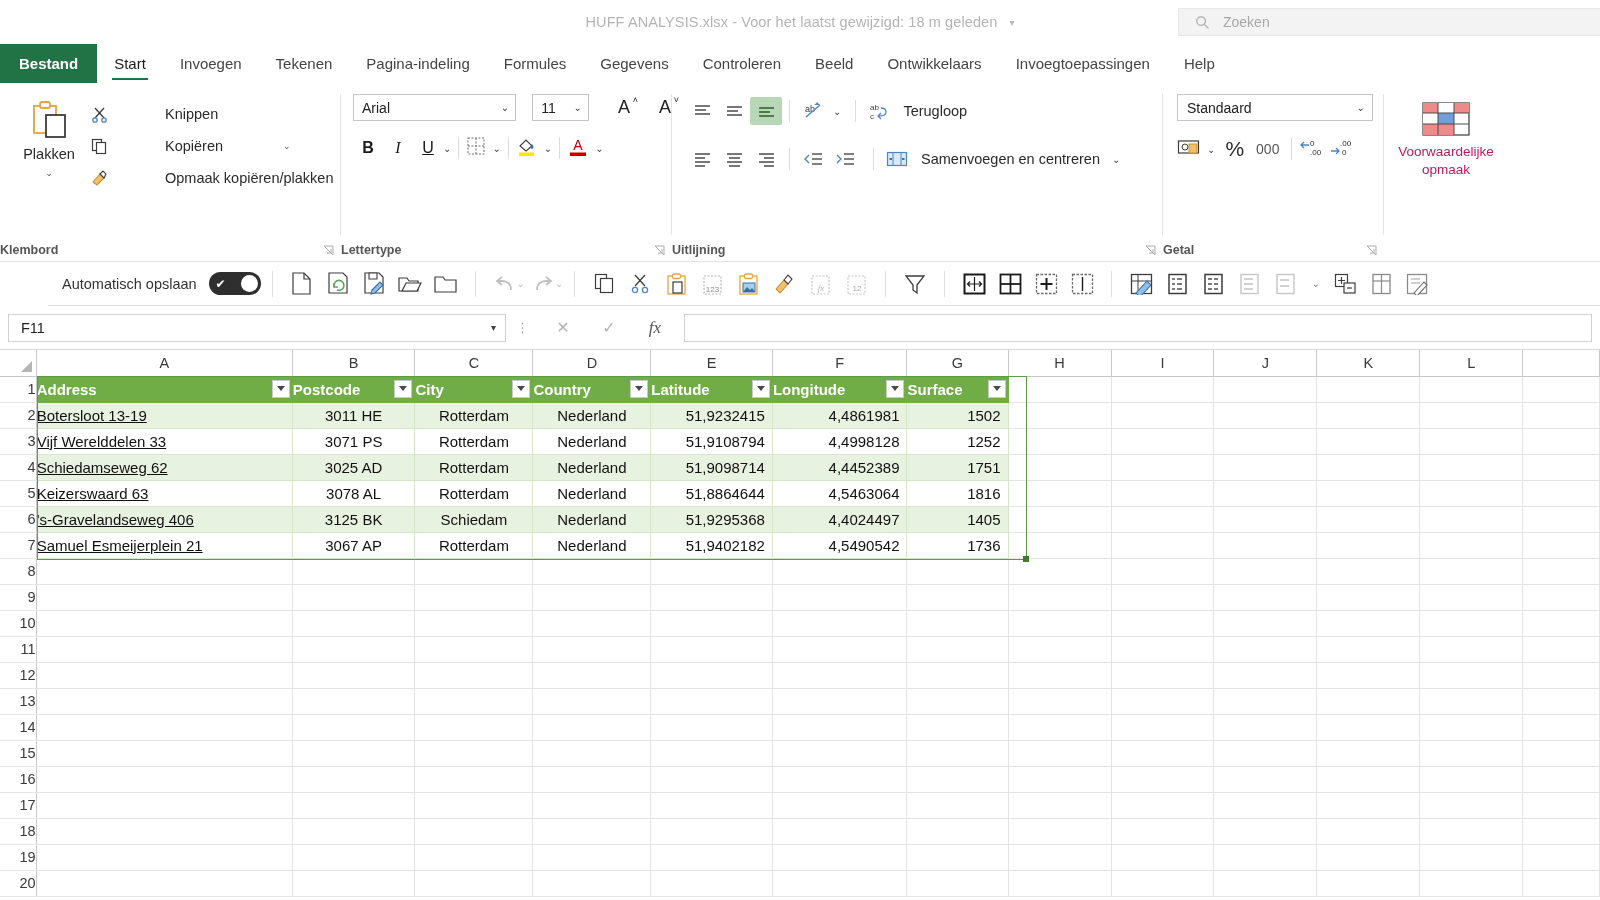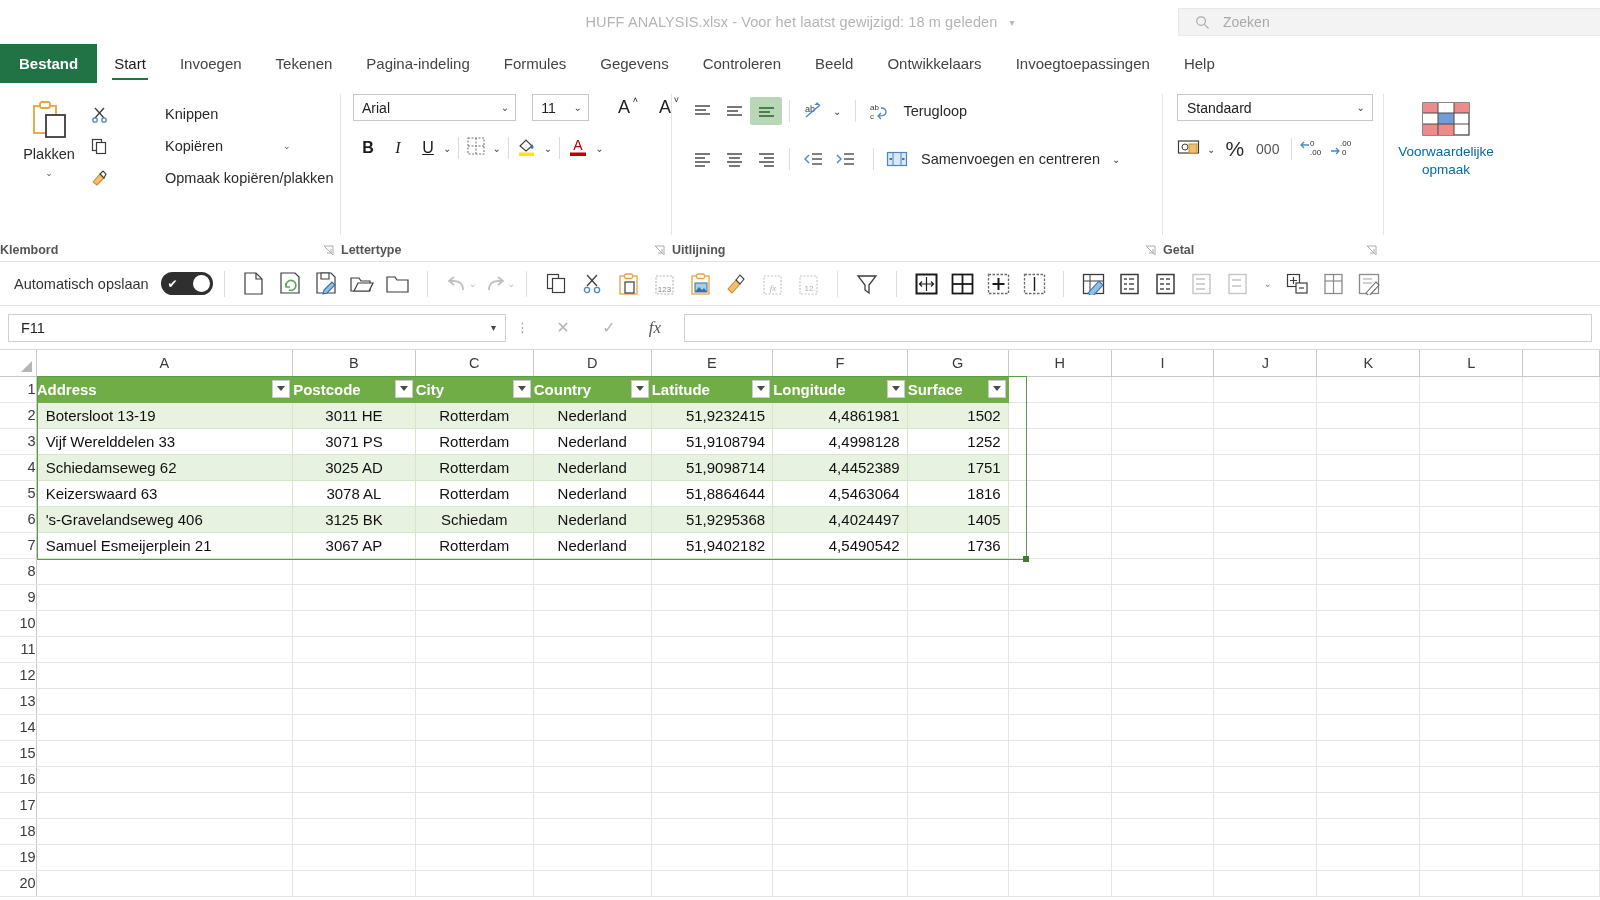--- a/index.html
+++ b/index.html
@@ -129,30 +129,31 @@
   }
   .num-r2 { display: flex; align-items: center; padding-left: 14px; margin-top: 16px; }
 
   
   .g-styles { display: flex; padding-left: 16px; }
   .style-btn {
     width: 92px; display: flex; flex-direction: column;
     align-items: center; padding-top: 8px; margin-right: 8px;
   }
   .style-lbl {
-    font-size: 13.5px; color: #0369a1; text-align: center;
+    font-size: 13.5px; color: #be185d; text-align: center;
     line-height: 1.32; margin-top: 7px;
   }
 
   
   .qat {
     height: 44px; background: #ffffff;
     display: flex; align-items: center;
     border-bottom: 1px solid #e1e1e1;
     padding-left: 14px;
+    margin-left: 48px;
   }
   .autosave-lbl { font-size: 14.5px; color: #333; }
   .toggle {
     width: 52px; height: 23px; border-radius: 12px;
     background: #2f2f2f; margin-left: 12px;
     display: flex; align-items: center; padding: 0 3px;
     justify-content: space-between;
   }
   .tg-check { color: #fff; font-size: 12px; margin-left: 4px; }
   .tg-knob { width: 17px; height: 17px; border-radius: 50%; background: #fff; }
@@ -203,21 +204,21 @@
     width: 37px; height: 26px; background: #fff;
     border-right: 1px solid #c8c8c8; border-bottom: 1px solid #e6e6e6;
     font-size: 14.5px; color: #3a3a3a; text-align: right;
     padding-right: 7px; vertical-align: middle;
   }
   td.cell {
     height: 26px; border-right: 1px solid #e4e4e4; border-bottom: 1px solid #e4e4e4;
     font-size: 15px; color: #111; vertical-align: middle;
     white-space: nowrap; overflow: hidden;
   }
-  td.cell.tl { padding-left: 9px; }
+  td.cell.tl { padding-left: 0; text-decoration: underline; }
   td.cell.tr { text-align: right; padding-right: 7px; }
   td.cell.tc { text-align: center; }
 
   
   td.hdr {
     background: #70ad47; color: #ffffff; font-weight: 700;
     font-size: 15px; position: relative;
     padding-left: 5px; border-right: 1px solid #70ad47;
     border-bottom: 1px solid #70ad47;
     margin-left: 8px;

